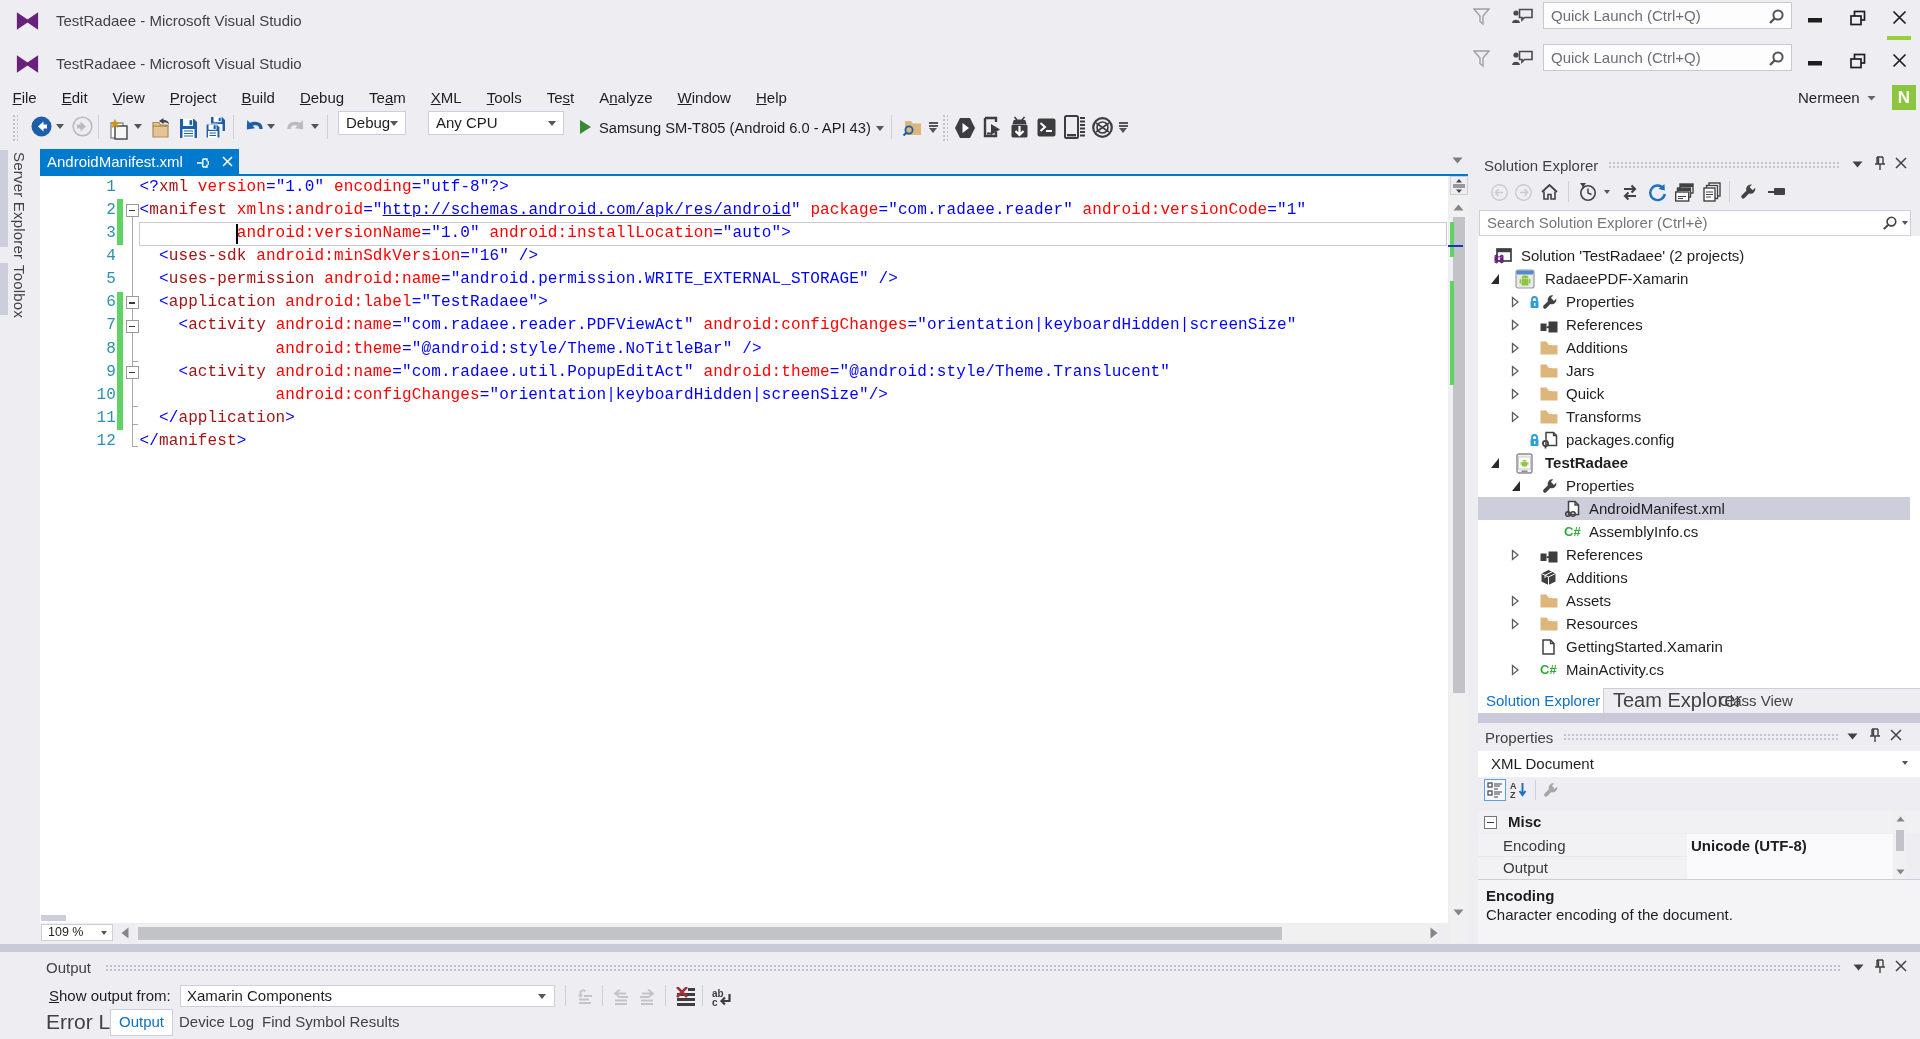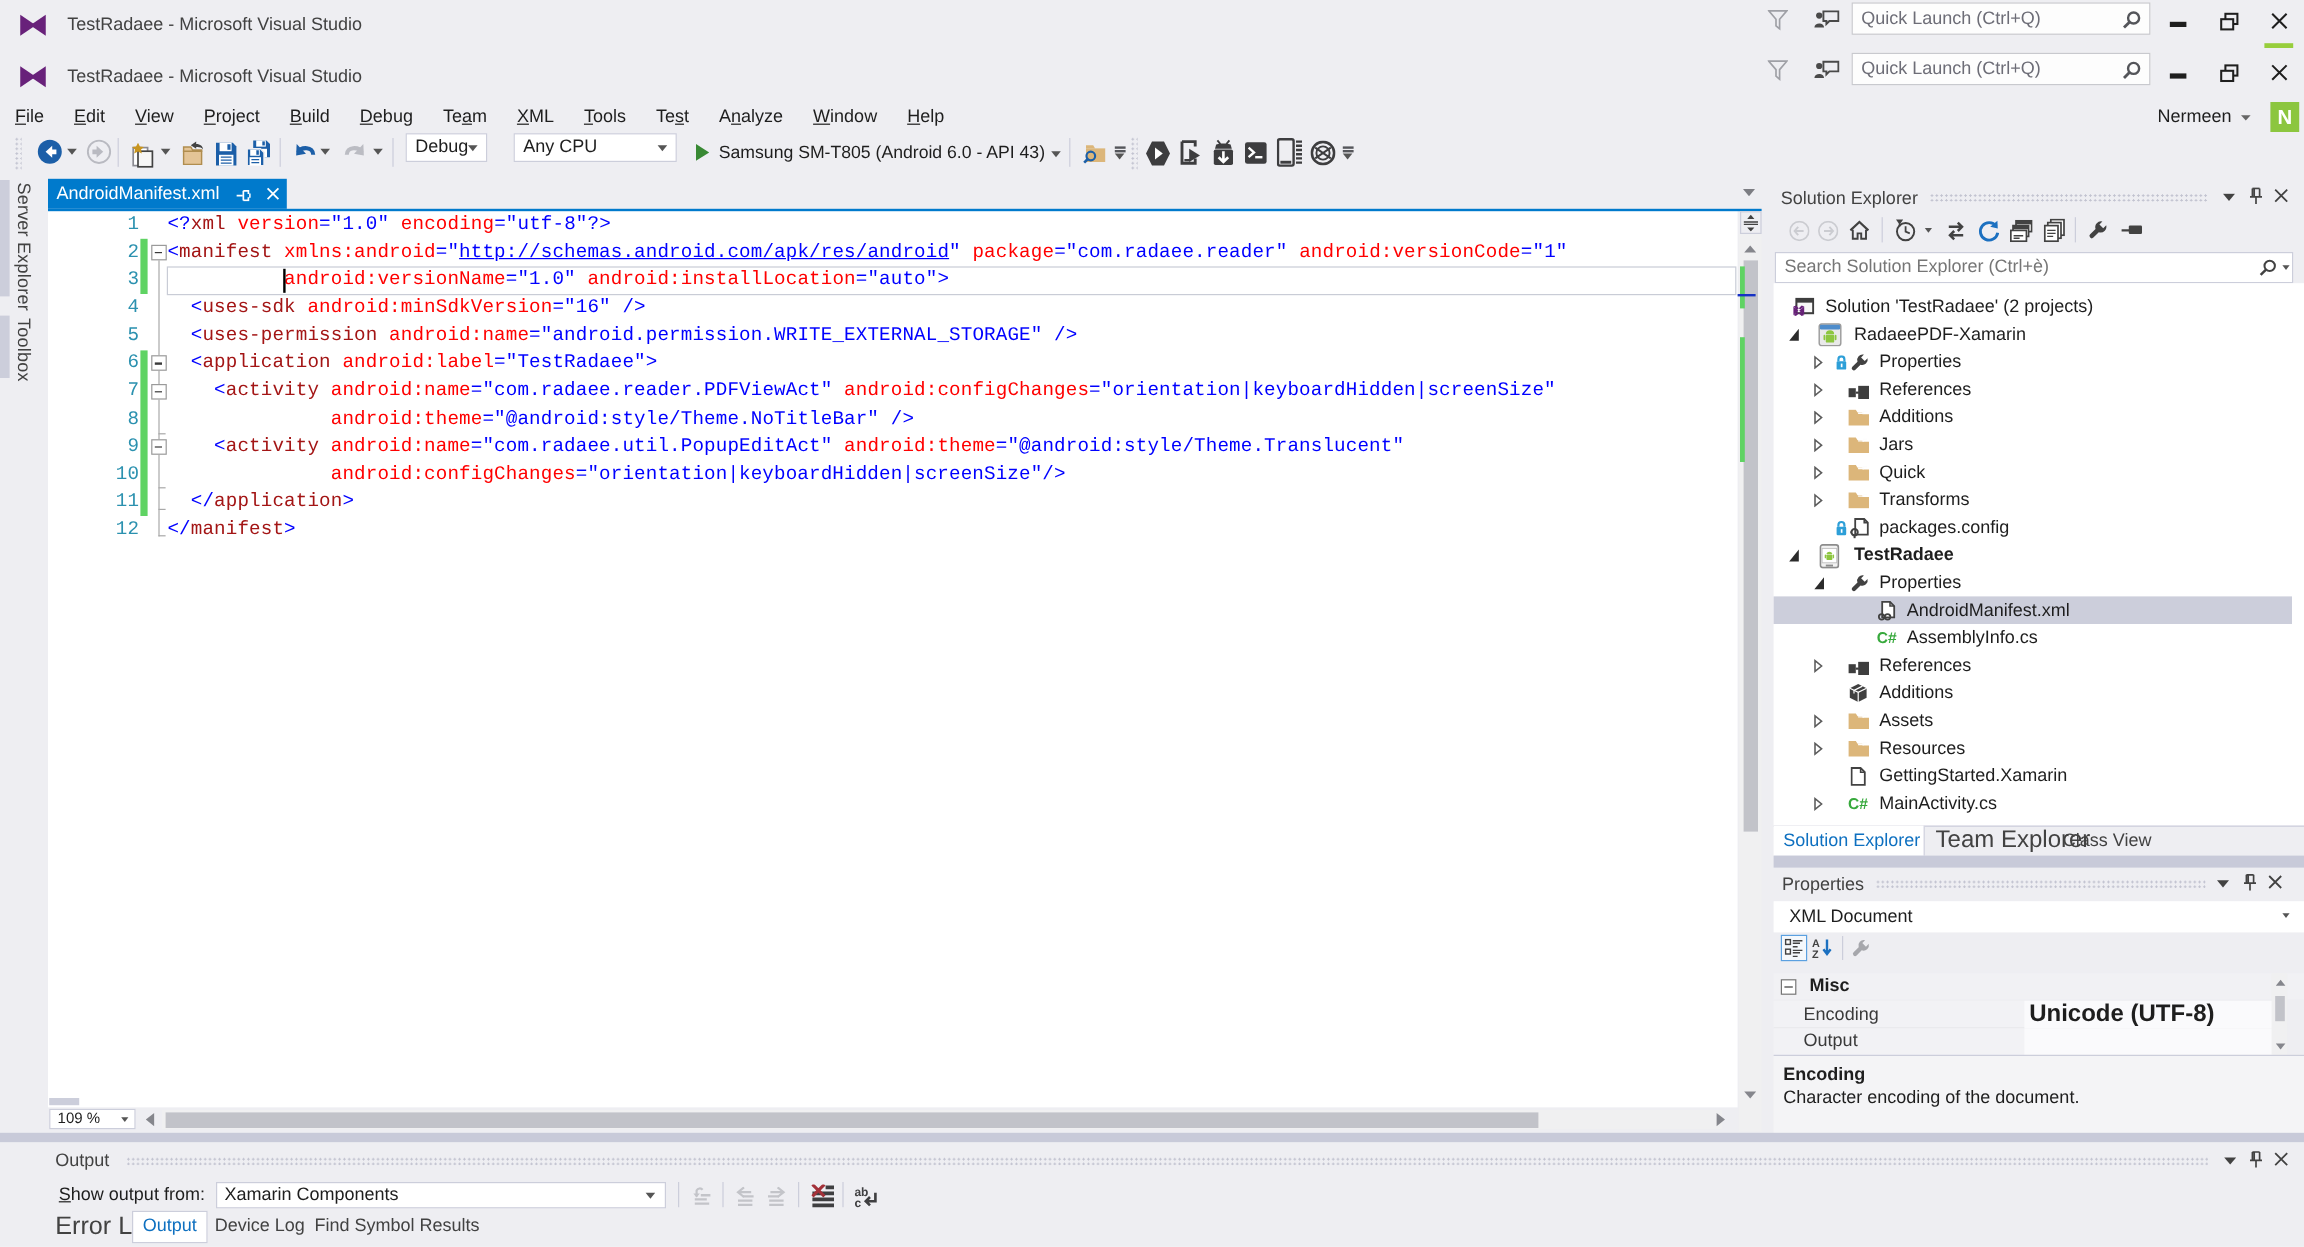--- a/index.html
+++ b/index.html
@@ -626,21 +626,21 @@
       <path d="M16.2 4.8 A4.8 4.8 0 0 1 10 10.5 L5.5 15 A1.9 1.9 0 0 1 2.8 12.3 L7.3 7.8 A4.8 4.8 0 0 1 13 1.6 L10.5 4.1 L13.7 7.3 L16.2 4.8Z" fill="#A6A7AC"></path>
     </svg>
 
   <div class="abs" style="left:0;top:663px;width:442px;height:22px;background:#F1F1F4"></div>
   <div class="abs" style="left:6px;top:668px;width:13px;height:13px;background:#fff;border:1px solid #757575"></div>
   <div class="abs" style="left:9px;top:674px;width:7px;height:1.4px;background:#3A3A3A"></div>
   <div class="abs" style="left:30px;top:663px;line-height:22px;font-weight:bold;font-size:15px">Misc</div>
   <div class="abs" style="left:0;top:686px;width:416px;height:23px;background:#F2F2F5;border-bottom:1px solid #E8E8EB"></div>
   <div class="abs" style="left:209px;top:686px;width:207px;height:23px;background:#FAFAFC"></div>
   <div class="abs" style="left:25px;top:686px;line-height:23px;font-size:15px;color:#3A3A3A">Encoding</div>
-  <div class="abs" style="left:213px;top:686px;line-height:23px;font-size:20px;font-weight:bold">Unicode (UTF-8)</div>
+  <div class="abs" style="left:213px;top:686px;line-height:23px;font-size:15px;font-weight:bold">Unicode (UTF-8)</div>
   <div class="abs" style="left:0;top:709px;width:416px;height:22px;background:#F2F2F5"></div>
   <div class="abs" style="left:209px;top:709px;width:207px;height:22px;background:#FAFAFC"></div>
   <div class="abs" style="left:25px;top:709px;line-height:22px;font-size:15px;color:#3A3A3A">Output</div>
 
   <div class="abs" style="left:415px;top:663px;width:13px;height:68px;background:#F0F0F1"></div>
   <svg class="abs" style="left:418px;top:668px" width="9" height="6" viewBox="0 0 9 6">
       <path d="M4.5 0.5 L8.5 5.5 L0.5 5.5Z" fill="#85868C"></path>
     </svg>
   <div class="abs" style="left:418px;top:682px;width:8px;height:21px;background:#C2C3C9"></div>
   <svg class="abs" style="left:418px;top:721px" width="9" height="6" viewBox="0 0 9 6">

